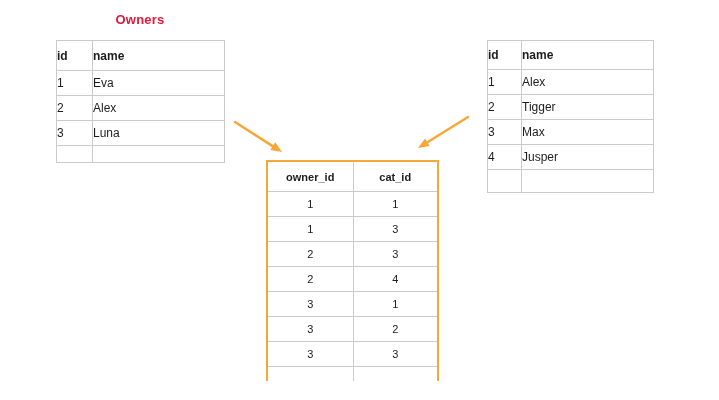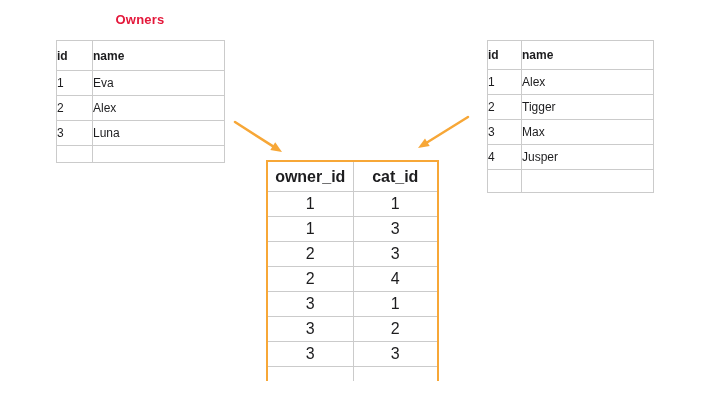--- a/index.html
+++ b/index.html
@@ -62,21 +62,21 @@
     background: #ffffff;
   }
   table.junction {
     border-collapse: collapse;
     table-layout: fixed;
     width: 169px;
     background: #ffffff;
   }
   table.junction th, table.junction td {
     padding: 0;
-    font-size: 16px;
+    font-size: 11px;
     text-align: center;
     vertical-align: middle;
     border: none;
     border-bottom: 1px solid #cbcbcb;
     color: #1d1d1f;
     white-space: nowrap;
     margin-left: 40px;
   }
   table.junction th { font-weight: bold; height: 29px; }
   table.junction td { height: 24px; }

